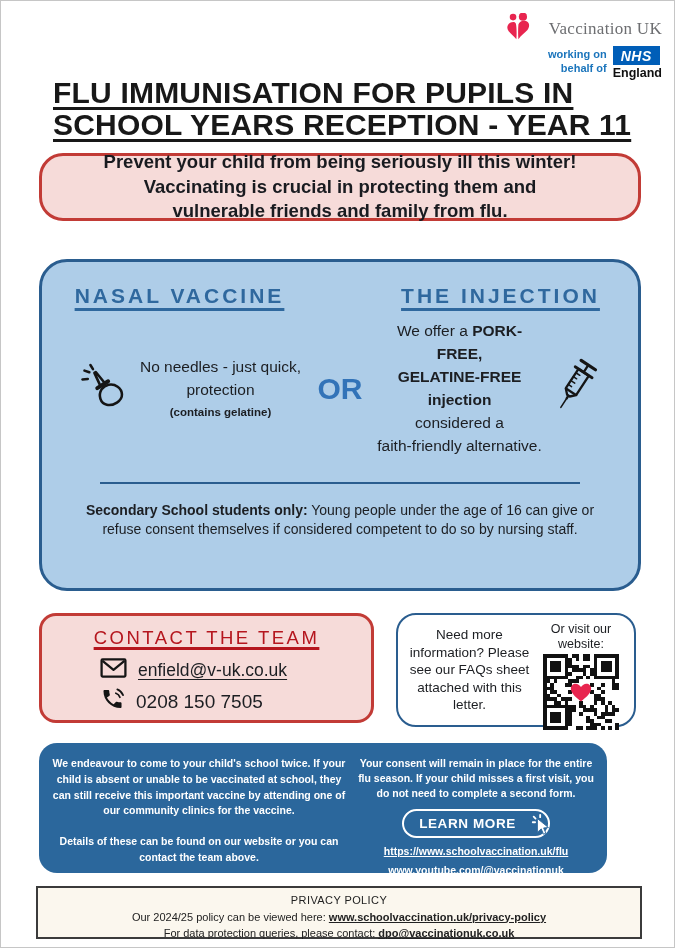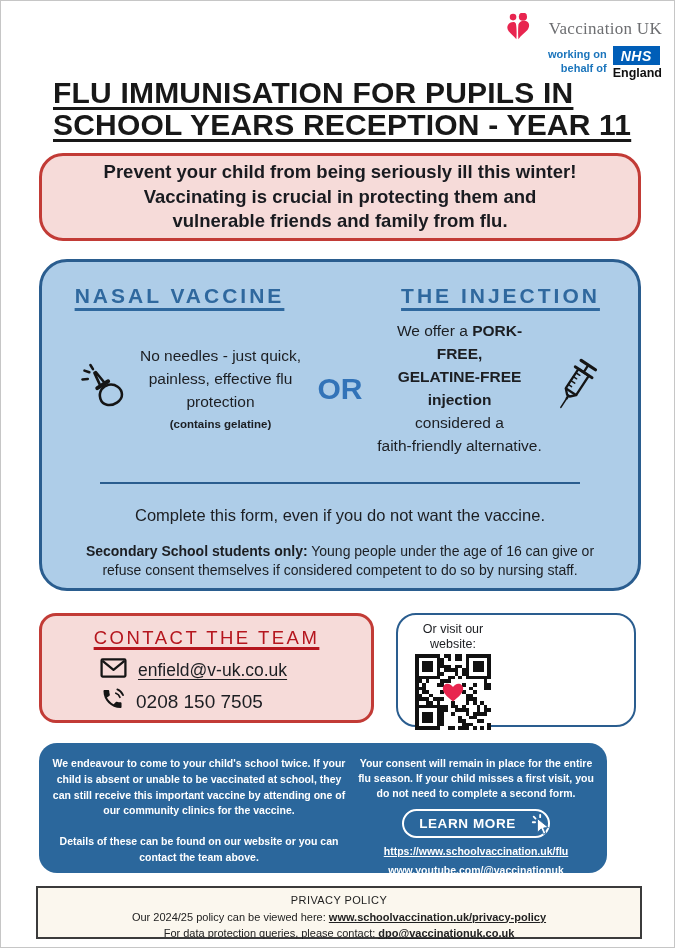--- a/index.html
+++ b/index.html
@@ -14,21 +14,21 @@
   .tagline { text-align:right; color:#1b75bc; font-weight:700; font-size:11px; line-height:1.25; padding-top:2px; }
   .nhs-wrap { text-align:center; }
   .nhs-box { width:47px; height:19px; background:#005EB8; color:#fff; font-style:italic; font-weight:700; font-size:14px; display:flex; align-items:center; justify-content:center; letter-spacing:.5px; }
   .nhs-region { font-size:12.5px; font-weight:700; color:#101010; margin-top:1px; }
 
   
   .title { position:absolute; top:76px; left:52px; width:612px; font-size:30px; font-weight:700; line-height:1.08; color:#181818; letter-spacing:.2px; }
   .title div { text-decoration:underline; text-decoration-thickness:2.5px; text-underline-offset:4px; }
 
   
-  .alert { position:absolute; top:152px; left:38px; width:602px; height:88px; background:#F6DBD9; border:3px solid #C23B36; border-radius:24px; display:flex; flex-direction:column; justify-content:center; text-align:center; font-size:18.5px; font-weight:700; line-height:1.34; color:#191b20; }
+  .alert { position:absolute; top:152px; left:38px; width:602px; height:68px; background:#F6DBD9; border:3px solid #C23B36; border-radius:24px; display:flex; flex-direction:column; justify-content:center; text-align:center; font-size:18.5px; font-weight:700; line-height:1.34; color:#191b20; }
 
   
   .vax { position:absolute; top:258px; left:38px; width:602px; height:332px; background:#AECDE8; border:3px solid #2A5D8F; border-radius:28px; padding:22px 32px 0; }
   .vax-headers { display:grid; grid-template-columns:1fr 110px 1fr; }
   .vax-h { font-size:21px; font-weight:700; letter-spacing:3px; color:#2F689E; text-align:center; text-decoration:underline; text-decoration-thickness:2.5px; text-underline-offset:5px; white-space:nowrap; }
   .vax-content { display:flex; align-items:center; margin-top:12px; }
   .icon-cell { width:64px; display:flex; justify-content:center; }
   .vax-col { flex:1; text-align:center; font-size:15.5px; line-height:1.48; color:#1c1e22; }
   .vax-note { font-size:11.5px; font-weight:700; margin-top:2px; }
   .or { width:74px; text-align:center; font-size:30px; font-weight:700; color:#3273B8; }
@@ -124,21 +124,20 @@
               <path d="M34 7 L34 1"></path>
               <path d="M22 14 L16 11"></path>
             <path d="M31 28 L33 12 L35 12 L37 28"></path>
             <path d="M26 30 H42" stroke-width="5"></path>
             <path d="M30 34 C22 38 19 48 25 54 C31 60 44 60 48 53 C52 46 48 37 40 34 C37 33 33 33 30 34 Z"></path>
           </g>
         </svg>
       </div>
       <div class="vax-col">
         <div>No needles - just quick,</div>
-        <div>painless, effective flu</div>
         <div>protection</div>
         <div class="vax-note">(contains gelatine)</div>
       </div>
       <div class="or">OR</div>
       <div class="vax-col">
         <div><span>We offer a </span><b>PORK-FREE,</b></div>
         <div><b>GELATINE-FREE injection</b></div>
         <div>considered a</div>
         <div>faith-friendly alternative.</div>
       </div>
@@ -151,21 +150,20 @@
             <rect x="25" y="15" width="16" height="30" rx="1"></rect>
             <path d="M25 21 h6 M25 27 h5 M25 33 h6 M25 39 h5" stroke-width="2"></path>
             <path d="M25 45 L31 51 H35 L41 45"></path>
             <path d="M33 51 V55"></path>
             <path d="M33 55 V69" stroke-width="2"></path>
           </g>
         </svg>
       </div>
     </div>
     <div class="divider"></div>
-    <div class="instruction">Complete this form, even if you do not want the vaccine.</div>
     <div class="consent"><b>Secondary School students only:</b><span> Young people under the age of 16 can give or refuse consent themselves if considered competent to do so by nursing staff.</span></div>
   </div>
 
   <div class="contact">
     <div class="contact-title">CONTACT THE TEAM</div>
     <div class="contact-rows">
       <div class="crow">
         <span class="ico">
           <svg viewBox="0 0 28 21" width="27" height="20" fill="none" stroke="#151515" stroke-width="2.4" stroke-linejoin="round">
             <rect x="1.5" y="1.5" width="25" height="18" rx="1"></rect>
@@ -180,20 +178,21 @@
             <path fill="#151515" d="M7.2 11.4c1.5 3 4 5.4 7 7l2.3-2.3c.3-.3.7-.4 1.1-.3 1.2.4 2.4.6 3.7.6.6 0 1.1.5 1.1 1.1v3.8c0 .6-.5 1.1-1.1 1.1C11.5 22.4 3.6 14.5 3.6 4.7c0-.6.5-1.1 1.1-1.1h3.8c.6 0 1.1.5 1.1 1.1 0 1.3.2 2.5.6 3.7.1.4 0 .8-.3 1.1l-2.7 1.9z" transform="translate(0 -0.5)"></path>
             <path fill="none" stroke="#151515" stroke-width="1.8" stroke-linecap="round" d="M16.5 6.5 a6.5 6.5 0 0 1 4.2 4.2 M18 2.5 a10.5 10.5 0 0 1 6 6"></path>
           </svg>
         </span>
         <span class="phone">0208 150 7505</span>
       </div>
     </div>
   </div>
 
   <div class="faq">
+    <div class="faq-text">Need more information? Please see our FAQs sheet attached with this letter.</div>
     <div class="faq-right">
       <div class="faq-weblabel">Or visit our website:</div>
       <div class="qr-box">
         <svg id="qr" viewBox="0 0 21 21">
           <rect width="21" height="21" fill="#ffffff"></rect>
           <path id="qr-modules" fill="#111111" fill-rule="evenodd" shape-rendering="crispEdges" d="M0 0h7v7h-7zM1 1v5h5v-5zM2 2h3v3h-3zM14 0h7v7h-7zM15 1v5h5v-5zM16 2h3v3h-3zM0 14h7v7h-7zM1 15v5h5v-5zM2 16h3v3h-3zM8 0h1v1h-1zM9 0h1v1h-1zM11 0h1v1h-1zM12 0h1v1h-1zM7 1h1v1h-1zM9 1h1v1h-1zM11 1h1v1h-1zM12 1h1v1h-1zM7 2h1v1h-1zM7 3h1v1h-1zM8 3h1v1h-1zM9 3h1v1h-1zM11 3h1v1h-1zM12 3h1v1h-1zM8 4h1v1h-1zM9 4h1v1h-1zM10 4h1v1h-1zM11 4h1v1h-1zM13 4h1v1h-1zM7 5h1v1h-1zM11 5h1v1h-1zM13 5h1v1h-1zM9 6h1v1h-1zM10 6h1v1h-1zM12 6h1v1h-1zM0 7h1v1h-1zM1 7h1v1h-1zM3 7h1v1h-1zM7 7h1v1h-1zM8 7h1v1h-1zM9 7h1v1h-1zM19 7h1v1h-1zM0 8h1v1h-1zM2 8h1v1h-1zM6 8h1v1h-1zM7 8h1v1h-1zM13 8h1v1h-1zM16 8h1v1h-1zM19 8h1v1h-1zM20 8h1v1h-1zM0 9h1v1h-1zM1 9h1v1h-1zM2 9h1v1h-1zM15 9h1v1h-1zM19 9h1v1h-1zM20 9h1v1h-1zM0 10h1v1h-1zM2 10h1v1h-1zM3 10h1v1h-1zM7 10h1v1h-1zM13 10h1v1h-1zM16 10h1v1h-1zM0 11h1v1h-1zM1 11h1v1h-1zM4 11h1v1h-1zM14 11h1v1h-1zM15 11h1v1h-1zM0 12h1v1h-1zM1 12h1v1h-1zM2 12h1v1h-1zM3 12h1v1h-1zM5 12h1v1h-1zM6 12h1v1h-1zM7 12h1v1h-1zM14 12h1v1h-1zM15 12h1v1h-1zM16 12h1v1h-1zM0 13h1v1h-1zM3 13h1v1h-1zM4 13h1v1h-1zM6 13h1v1h-1zM10 13h1v1h-1zM14 13h1v1h-1zM16 13h1v1h-1zM18 13h1v1h-1zM7 14h1v1h-1zM8 14h1v1h-1zM10 14h1v1h-1zM11 14h1v1h-1zM13 14h1v1h-1zM17 14h1v1h-1zM19 14h1v1h-1zM7 15h1v1h-1zM8 15h1v1h-1zM11 15h1v1h-1zM12 15h1v1h-1zM13 15h1v1h-1zM14 15h1v1h-1zM17 15h1v1h-1zM19 15h1v1h-1zM20 15h1v1h-1zM7 16h1v1h-1zM10 16h1v1h-1zM14 16h1v1h-1zM16 16h1v1h-1zM17 16h1v1h-1zM18 16h1v1h-1zM19 16h1v1h-1zM7 17h1v1h-1zM12 17h1v1h-1zM15 17h1v1h-1zM16 17h1v1h-1zM7 18h1v1h-1zM12 18h1v1h-1zM13 18h1v1h-1zM17 18h1v1h-1zM18 18h1v1h-1zM7 19h1v1h-1zM13 19h1v1h-1zM14 19h1v1h-1zM15 19h1v1h-1zM20 19h1v1h-1zM9 20h1v1h-1zM10 20h1v1h-1zM12 20h1v1h-1zM13 20h1v1h-1zM14 20h1v1h-1zM16 20h1v1h-1zM18 20h1v1h-1zM20 20h1v1h-1z"></path>
           <path fill="#E8254F" d="M10.5 13.1c-1.8-1.35-2.8-2.45-2.8-3.55 0-.78.56-1.35 1.33-1.35.56 0 1.1.34 1.47.92.37-.58.91-.92 1.47-.92.77 0 1.33.57 1.33 1.35 0 1.1-1 2.2-2.8 3.55z"></path>
         </svg>
       </div>
     </div>

